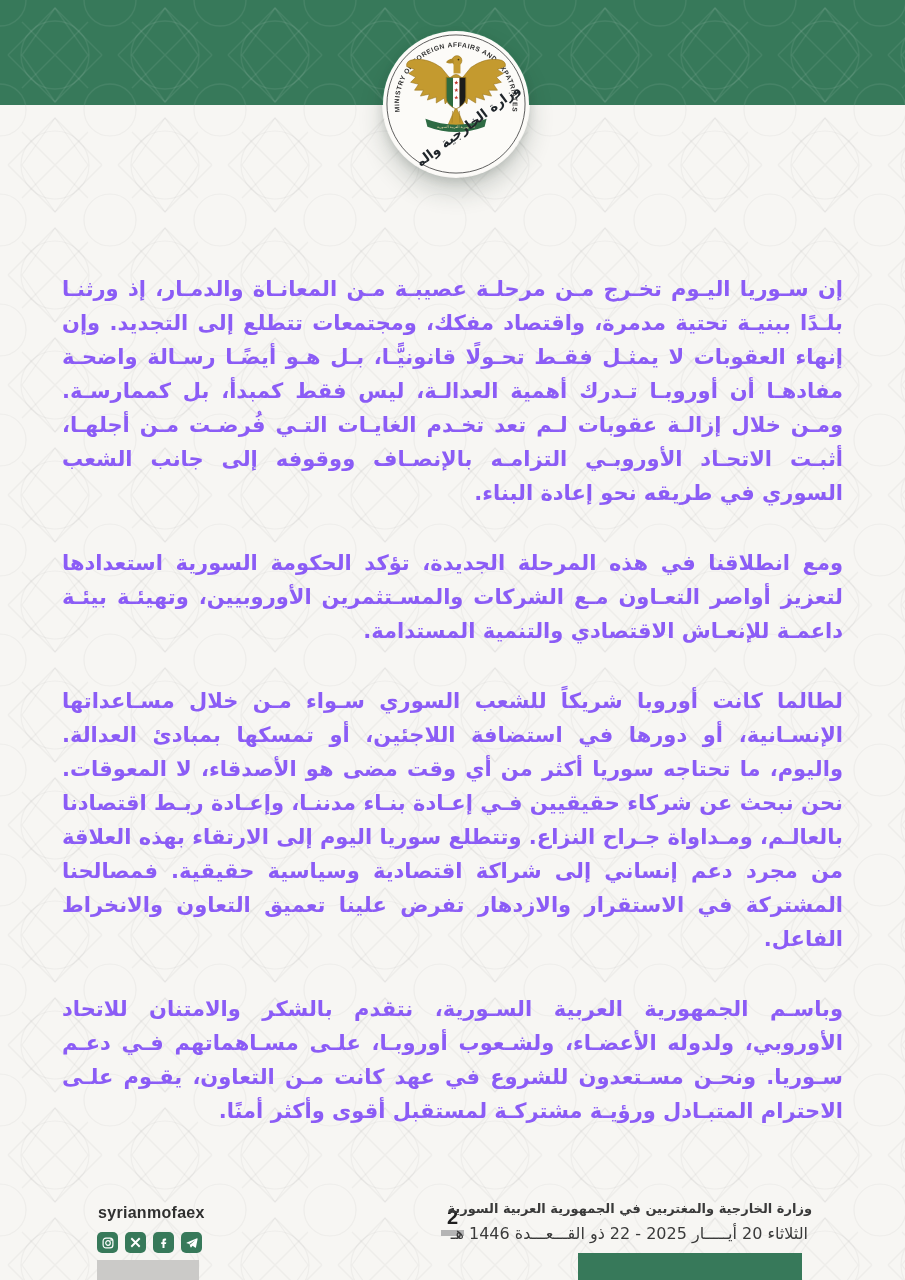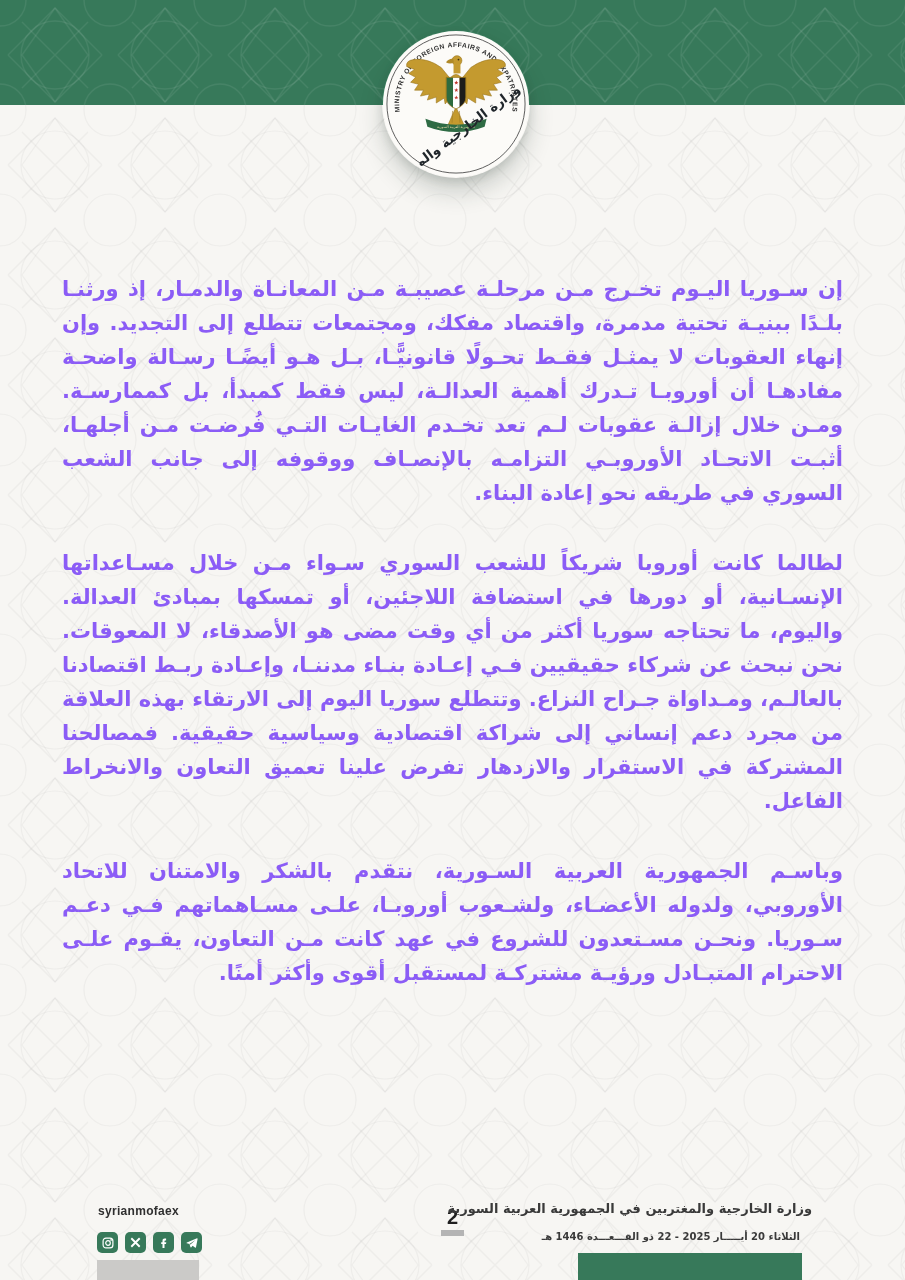--- a/index.html
+++ b/index.html
@@ -23,40 +23,40 @@
     text-align:justify; text-align-last:right;
     color:#8b5cf6;
   }
   .content p{
     margin:0 0 36px 0;
     font-size:21px; line-height:34px; font-weight:600;
   }
   
   .handle{
     position:absolute; left:98px; top:1204px;
-    font-size:12px; font-weight:600; color:#2f2f2f; letter-spacing:.3px;
+    font-size:16px; font-weight:600; color:#2f2f2f; letter-spacing:.3px;
     font-family:"Liberation Sans","DejaVu Sans",sans-serif;
   }
   .social-row{position:absolute; left:97px; top:1232px; display:flex; gap:7px;}
   .social{
     width:21px; height:21px; border-radius:5px; background:#37795a;
     display:flex; align-items:center; justify-content:center;
   }
   .gray-bar{position:absolute; left:97px; top:1260px; width:102px; height:20px; background:#cbcac8;}
   .page-num{
     position:absolute; left:0; right:0; top:1206px; text-align:center;
     font-size:20px; font-weight:700; color:#1f1f1f;
     font-family:"Liberation Sans","DejaVu Sans",sans-serif;
   }
   .page-num-bar{position:absolute; left:441px; top:1230px; width:23px; height:6px; background:#b4b4b4;}
   .footer-right{
     position:absolute; right:93px; top:1201px; direction:rtl; text-align:right; color:#3a3a3a;
   }
   .fr-line1{font-size:13px; font-weight:700; margin:0 0 9px 0; line-height:16px;}
-  .fr-line2{font-size:10px; font-weight:700; margin:12px; line-height:16px;}
+  .fr-line2{font-size:16px; font-weight:400; margin:4px; line-height:16px;}
   .green-bar{position:absolute; left:578px; top:1253px; width:224px; height:27px; background:#37795a;}
 </style>
 </head>
 <body>
 
 <div class="page">
 
   <svg class="bg-svg" width="905" height="1280" viewBox="0 0 905 1280" aria-hidden="true">
     <defs>
       <pattern id="patLight" width="110" height="110" patternUnits="userSpaceOnUse">
@@ -146,20 +146,21 @@
 
         <g transform="translate(72,114) rotate(-37)">
           <text x="0" y="0" text-anchor="middle" font-size="13.5" font-weight="bold" fill="#20262b" font-family="DejaVu Sans, sans-serif">وزارة الخارجية والمغتربين</text>
         </g>
       </g>
     </svg>
   </div>
 
   <div class="content">
     <p>إن سـوريا اليـوم تخـرج مـن مرحلـة عصيبـة مـن المعانـاة والدمـار، إذ ورثنـا بلـدًا ببنيـة تحتية مدمرة، واقتصاد مفكك، ومجتمعات تتطلع إلى التجديد. وإن إنهاء العقوبات لا يمثـل فقـط تحـولًا قانونيًّـا، بـل هـو أيضًـا رسـالة واضحـة مفادهـا أن أوروبـا تـدرك أهمية العدالـة، ليس فقط كمبدأ، بل كممارسـة. ومـن خلال إزالـة عقوبات لـم تعد تخـدم الغايـات التـي فُرضـت مـن أجلهـا، أثبـت الاتحـاد الأوروبـي التزامـه بالإنصـاف ووقوفه إلى جانب الشعب السوري في طريقه نحو إعادة البناء.</p>
+    <p>ومع انطلاقنا في هذه المرحلة الجديدة، تؤكد الحكومة السورية استعدادها لتعزيز أواصر التعـاون مـع الشركات والمسـتثمرين الأوروبيين، وتهيئـة بيئـة داعمـة للإنعـاش الاقتصادي والتنمية المستدامة.</p>
     <p>لطالما كانت أوروبا شريكاً للشعب السوري سـواء مـن خلال مسـاعداتها الإنسـانية، أو دورها في استضافة اللاجئين، أو تمسكها بمبادئ العدالة. واليوم، ما تحتاجه سوريا أكثر من أي وقت مضى هو الأصدقاء، لا المعوقات. نحن نبحث عن شركاء حقيقيين فـي إعـادة بنـاء مدننـا، وإعـادة ربـط اقتصادنا بالعالـم، ومـداواة جـراح النزاع. وتتطلع سوريا اليوم إلى الارتقاء بهذه العلاقة من مجرد دعم إنساني إلى شراكة اقتصادية وسياسية حقيقية. فمصالحنا المشتركة في الاستقرار والازدهار تفرض علينا تعميق التعاون والانخراط الفاعل.</p>
     <p>وباسـم الجمهورية العربية السـورية، نتقدم بالشكر والامتنان للاتحاد الأوروبي، ولدوله الأعضـاء، ولشـعوب أوروبـا، علـى مسـاهماتهم فـي دعـم سـوريا. ونحـن مسـتعدون للشروع في عهد كانت مـن التعاون، يقـوم علـى الاحترام المتبـادل ورؤيـة مشتركـة لمستقبل أقوى وأكثر أمنًا.</p>
   </div>
 
   <div class="handle">syrianmofaex</div>
 
   <div class="social-row">
     <div class="social">
       <svg width="12" height="12" viewBox="0 0 12 12">
         <rect x="1.1" y="1.1" width="9.8" height="9.8" rx="2.9" fill="none" stroke="#fff" stroke-width="1.2"></rect>

